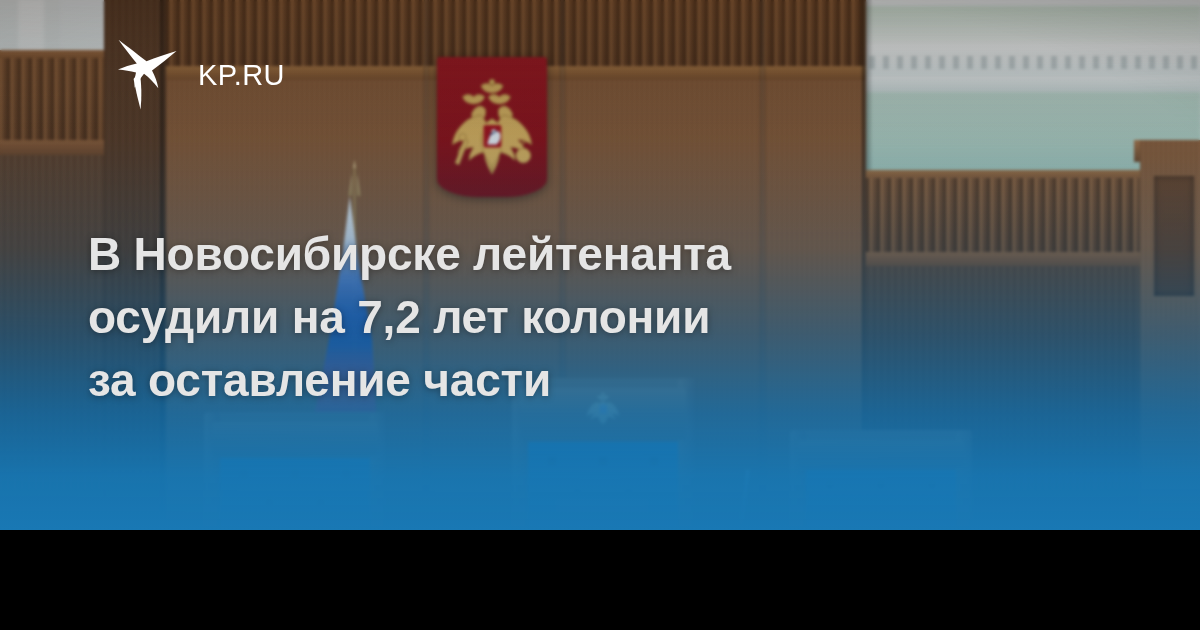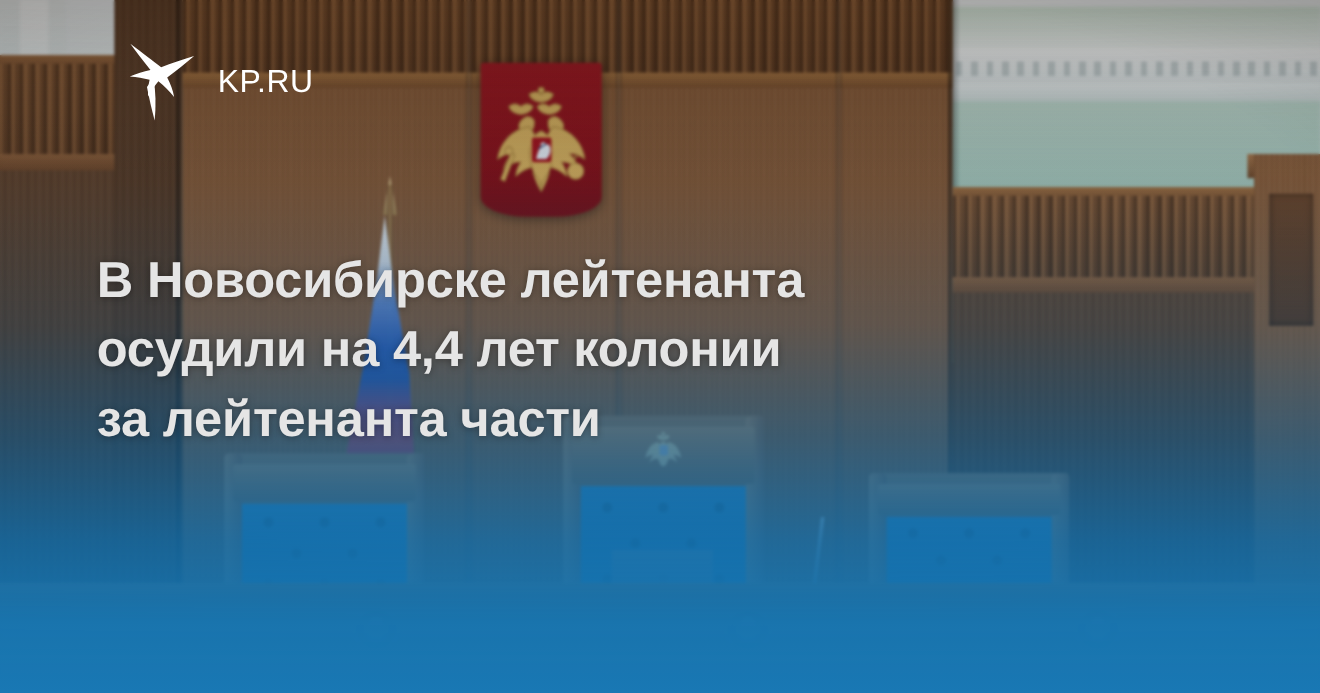--- a/index.html
+++ b/index.html
@@ -4,21 +4,21 @@
 <title>KP.RU news card</title>
 <style>
   html, body {
     margin: 0;
     padding: 0;
     background: #000;
   }
   #card {
     position: relative;
     width: 1200px;
-    height: 630px;
+    height: 530px;
     overflow: hidden;
     font-family: "Liberation Sans", "DejaVu Sans", sans-serif;
     background: #3a2a20;
   }
 
   
   .photo {
     position: absolute;
     inset: 0;
     overflow: hidden;
@@ -461,18 +461,18 @@
              C 33.6 45.6, 33.9 58.2, 32.6 71.6
              C 29.8 61.2, 27.6 51.0, 25.6 41.0
              C 27.6 38.2, 29.5 35.8, 31.6 33.6 Z"></path>
       </svg>
     </span>
     <span class="logo-text">KP.RU</span>
   </div>
 
   <h1 class="headline">
     <span class="ln">В Новосибирске лейтенанта</span>
-    <span class="ln">осудили на 4,4 лет колонии</span>
-    <span class="ln">за лейтенанта части</span>
+    <span class="ln">осудили на 7,2 лет колонии</span>
+    <span class="ln">за оставление части</span>
   </h1>
 
 
 </div>
 
 </body></html>

